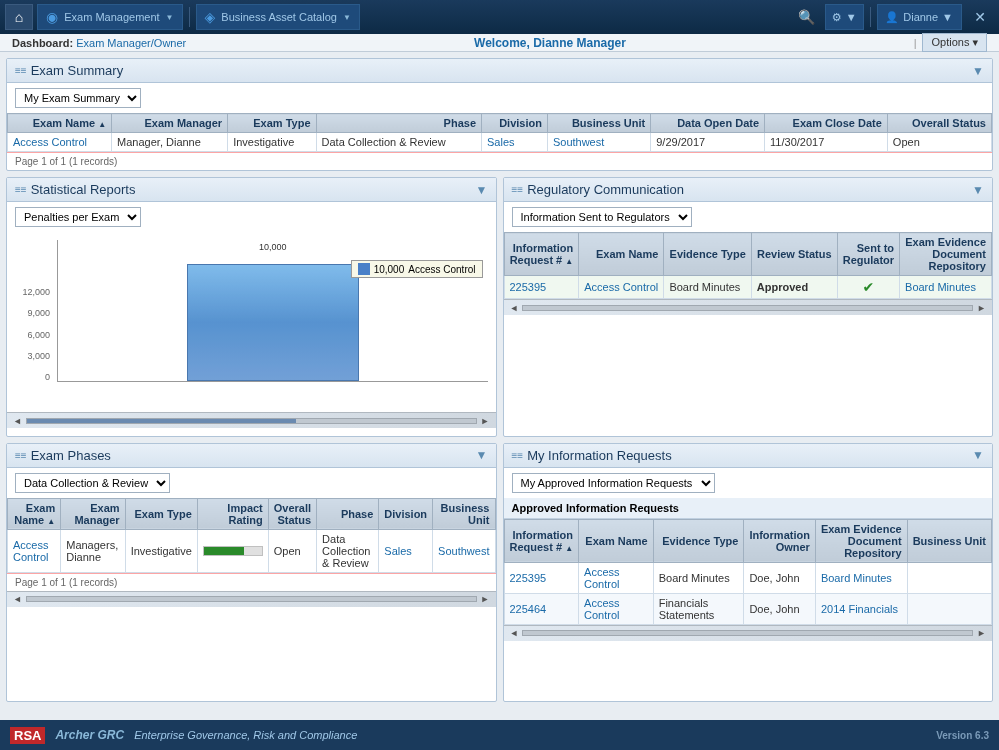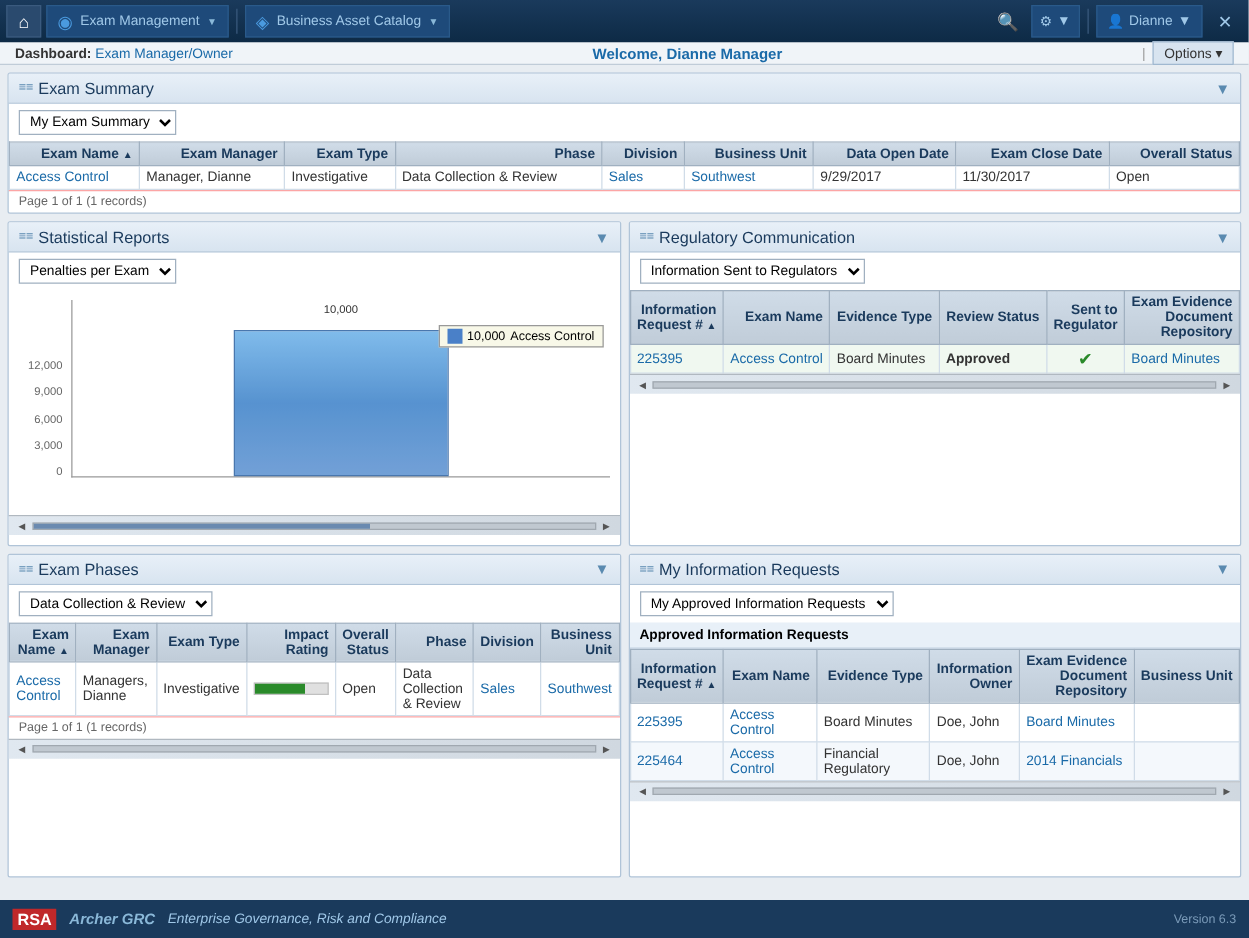--- a/index.html
+++ b/index.html
@@ -263,21 +263,21 @@
       gap: 10px;
     }
     .rsa-logo {
       color: #d0e8f8;
       font-weight: bold;
       font-size: 13px;
       font-style: italic;
     }
     .rsa-logo span { background: #c0282a; color: white; padding: 1px 4px; font-style: normal; }
     .bottom-title { color: #a0c8e8; font-style: italic; font-size: 11px; }
-    .bottom-version { color: #7a9ab8; font-size: 10px; margin-left: auto; }
+    .bottom-version { color: #7a9ab8; font-size: 10px; margin-left: auto; font-weight: bold; }
 
     
     .scroll-indicator {
       height: 16px;
       background: linear-gradient(90deg, #e0e8f0 0%, #d0d8e0 100%);
       border-top: 1px solid #b0b8c0;
       display: flex;
       align-items: center;
       padding: 0 4px;
       font-size: 9px;
@@ -560,21 +560,21 @@
       <td><a class="link">225395</a></td>
       <td><a class="link">Access Control</a></td>
       <td>Board Minutes</td>
       <td>Doe, John</td>
       <td><a class="link">Board Minutes</a></td>
       <td></td>
     </tr>
               <tr>
       <td><a class="link">225464</a></td>
       <td><a class="link">Access Control</a></td>
-      <td>Financial Regulatory</td>
+      <td>Financials Statements</td>
       <td>Doe, John</td>
       <td><a class="link">2014 Financials</a></td>
       <td></td>
     </tr>
             </tbody>
         </table>
       </div>
       <div class="scroll-indicator">
         <span class="scroll-nav">◄</span>
         <div style="flex:1; height:6px; background:#c0c8d0; border:1px solid #a0a8b0; margin:0 2px;"></div>

